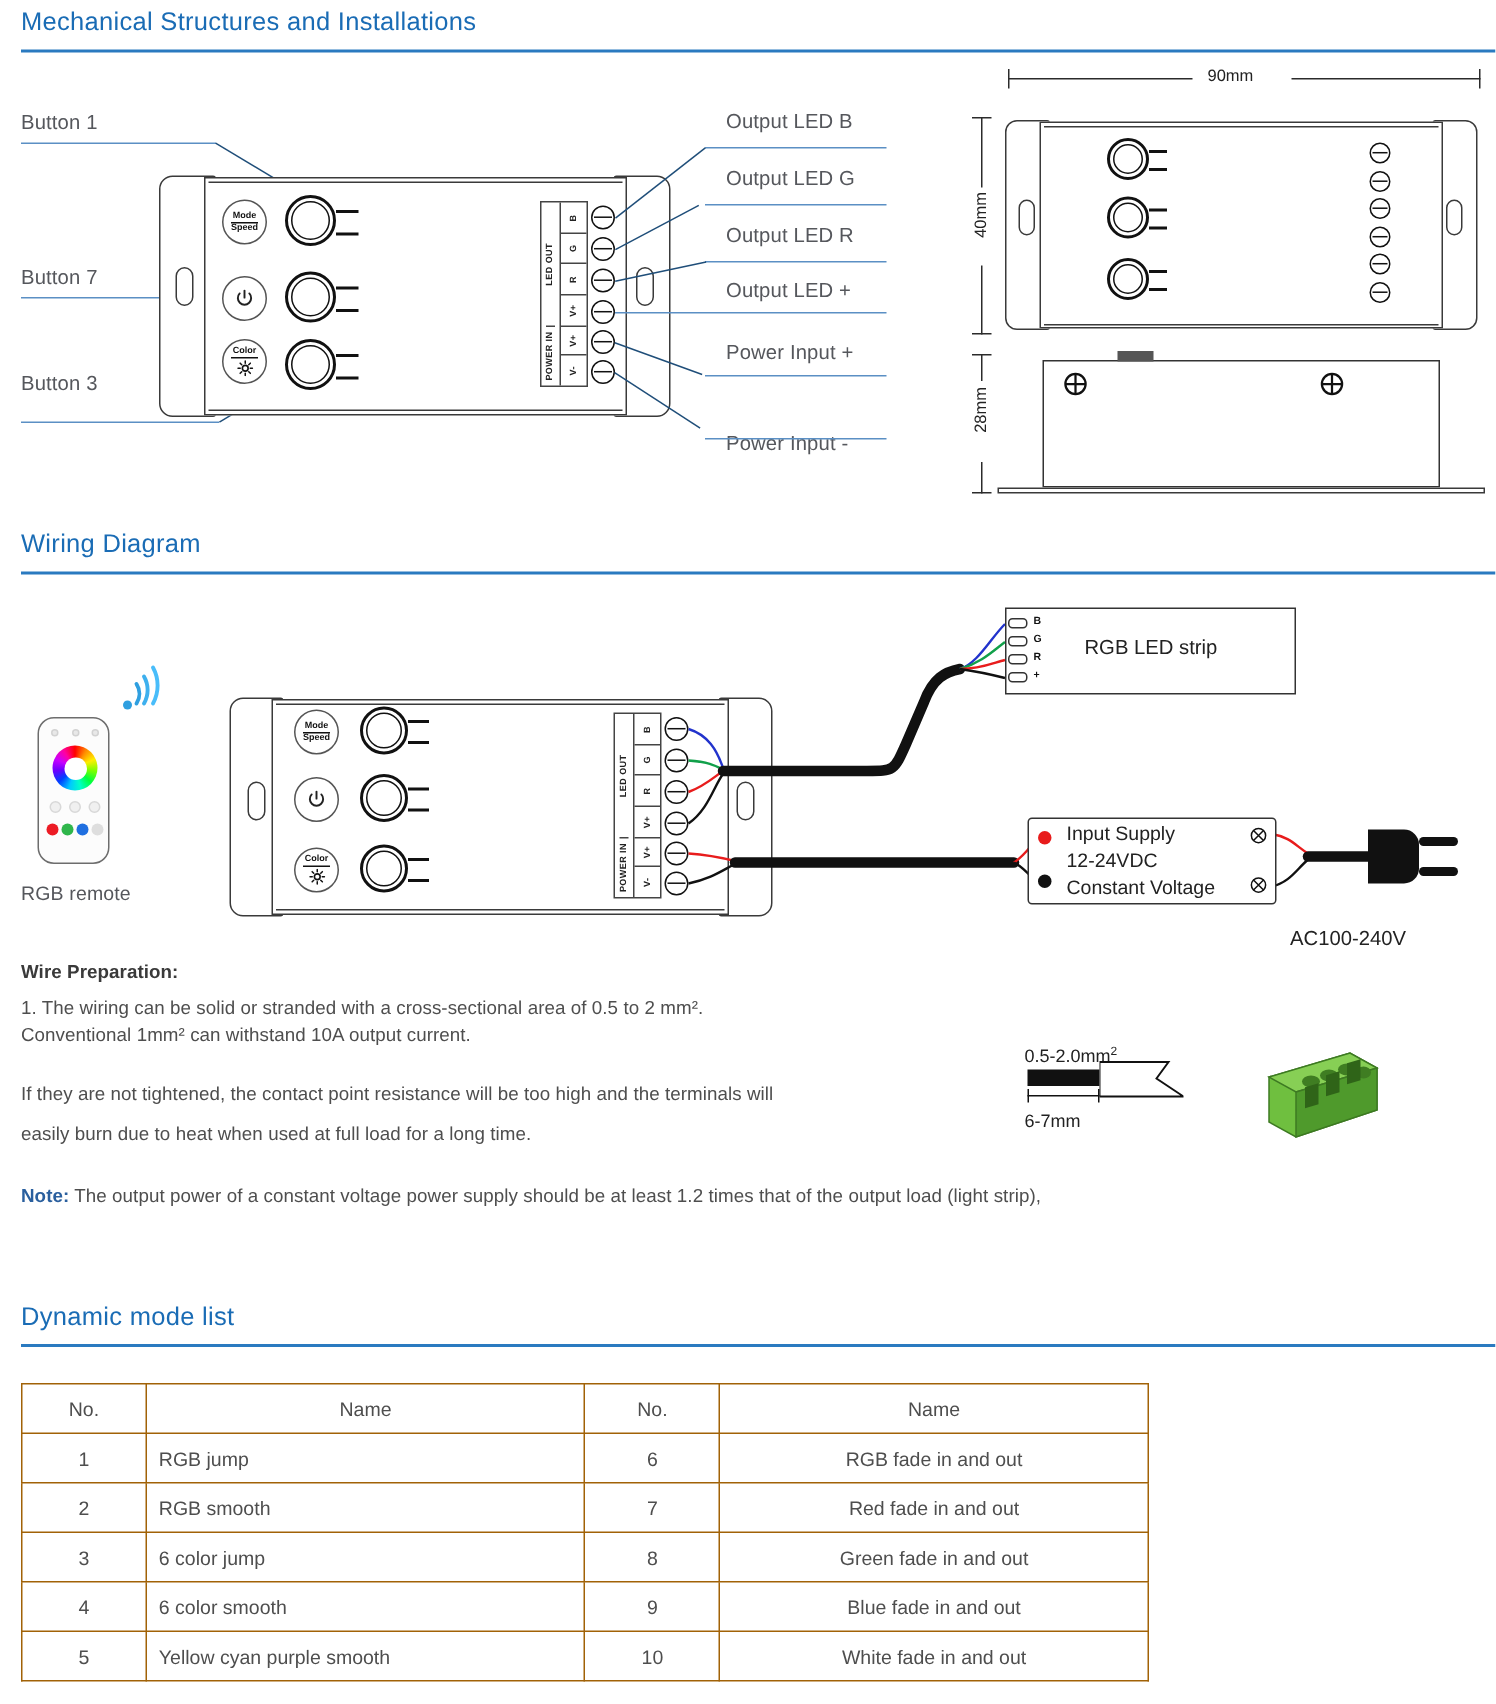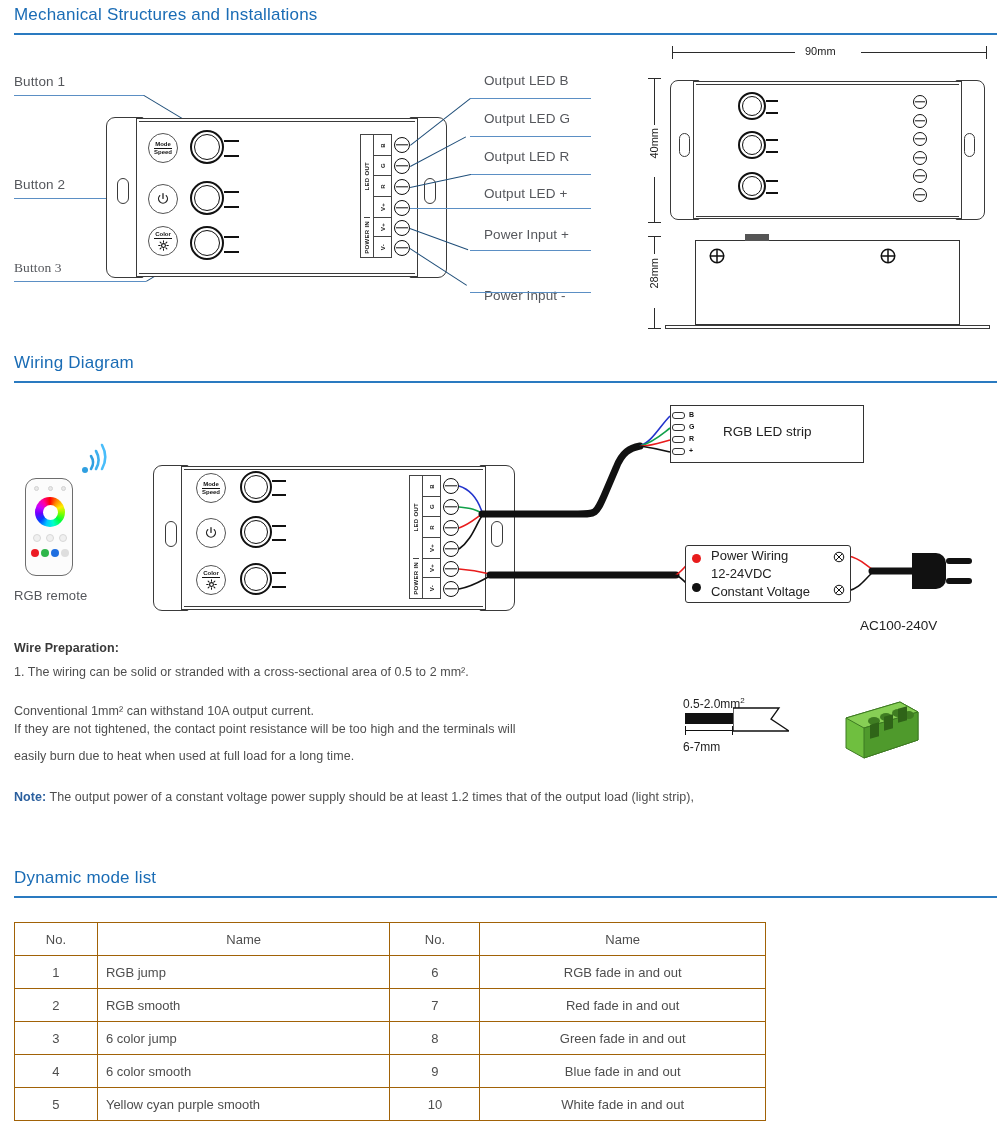--- a/index.html
+++ b/index.html
@@ -225,24 +225,24 @@
 
 <div class="page">
 
   <div class="section-head" style="left:14px; top:5px;">Mechanical Structures and Installations</div>
   <div class="section-rule" style="left:14px; top:33px; width:983px;"></div>
 
   <div class="lbl" style="left:14px; top:74px;">Button 1</div>
   <div class="lbl-underline" style="left:14px; top:95px; width:130px;"></div>
   <div class="leader" style="left:144px; top:95px; width:99px; transform:rotate(31deg);"></div>
 
-  <div class="lbl" style="left:14px; top:177px;">Button 2</div>
+  <div class="lbl" style="left:14px; top:177px;">Button 7</div>
   <div class="lbl-underline" style="left:14px; top:198px; width:185px;"></div>
 
-  <div class="lbl" style="left:14px; top:260px;font-family:Liberation Serif, serif;">Button 3</div>
+  <div class="lbl" style="left:14px; top:248px;">Button 3</div>
   <div class="lbl-underline" style="left:14px; top:281px; width:132px;"></div>
   <div class="leader" style="left:146px; top:281px; width:81px; transform:rotate(-31deg);"></div>
 
   <div class="ctrl-wing" style="left:106px; top:117px; width:38px; height:161px; border-radius:9px 2px 2px 9px;"></div>
   <div class="wing-slot" style="left:117px; top:178px; width:12px; height:26px; border-radius:6px;"></div>
 
   <div class="ctrl-wing" style="left:409px; top:117px; width:38px; height:161px; border-radius:2px 9px 9px 2px;"></div>
   <div class="wing-slot" style="left:424px; top:178px; width:12px; height:26px; border-radius:6px;"></div>
 
   <div class="ctrl-body" style="left:136px; top:118px; width:282px; height:159px;"></div>
@@ -544,36 +544,36 @@
   <div class="abs" style="left:672px; top:424px; width:13px; height:7px; border:1px solid #333; border-radius:3px;"></div>
   <div class="tiny abs" style="left:689px; top:423px;">G</div>
   <div class="abs" style="left:672px; top:436px; width:13px; height:7px; border:1px solid #333; border-radius:3px;"></div>
   <div class="tiny abs" style="left:689px; top:435px;">R</div>
   <div class="abs" style="left:672px; top:448px; width:13px; height:7px; border:1px solid #333; border-radius:3px;"></div>
   <div class="tiny abs" style="left:689px; top:447px;">+</div>
 
   <div class="plainbox" style="left:685px; top:545px; width:166px; height:58px; border-radius:3px;"></div>
   <div class="dot" style="left:692px; top:554px; width:9px; height:9px; background:#e81c1c;"></div>
   <div class="dot" style="left:692px; top:583px; width:9px; height:9px; background:#111;"></div>
-  <div class="boxtext" style="left:711px; top:548px; font-size:13px;">Power Wiring</div>
+  <div class="boxtext" style="left:711px; top:548px; font-size:13px;">Input Supply</div>
   <div class="boxtext" style="left:711px; top:566px; font-size:13px;">12-24VDC</div>
   <div class="boxtext" style="left:711px; top:584px; font-size:13px;">Constant Voltage</div>
   <svg class="abs" style="left:833px; top:551px;" width="12" height="12" viewBox="0 0 24 24">
     <circle cx="12" cy="12" r="9.5" fill="none" stroke="#111" stroke-width="2"></circle>
     <path d="M5 5l14 14M19 5L5 19" stroke="#111" stroke-width="2"></path>
   </svg>
   <svg class="abs" style="left:833px; top:584px;" width="12" height="12" viewBox="0 0 24 24">
     <circle cx="12" cy="12" r="9.5" fill="none" stroke="#111" stroke-width="2"></circle>
     <path d="M5 5l14 14M19 5L5 19" stroke="#111" stroke-width="2"></path>
   </svg>
   <div class="boxtext" style="left:860px; top:618px; font-size:13.5px;">AC100-240V</div>
 
   <div class="txt bold" style="left:14px; top:641px;">Wire Preparation:</div>
   <div class="txt" style="left:14px; top:665px;">1. The wiring can be solid or stranded with a cross-sectional area of 0.5 to 2 mm².</div>
-  <div class="txt" style="left:14px; top:683px;margin-top:21px;">    Conventional 1mm² can withstand 10A output current.</div>
+  <div class="txt" style="left:14px; top:683px;">    Conventional 1mm² can withstand 10A output current.</div>
   <div class="txt" style="left:14px; top:722px;">    If they are not tightened, the contact point resistance will be too high and the terminals will</div>
   <div class="txt" style="left:14px; top:749px;text-align:center;">    easily burn due to heat when used at full load for a long time.</div>
 
   <div class="txt" style="left:14px; top:790px; color:#2a5f9e;">
     <span class="note-key" style="color:#2a5f9e;">Note:</span>
     <span style="color:#4e4e4e;">The output power of a constant voltage power supply should be at least 1.2 times that of the output load (light strip),</span>
   </div>
 
   <div class="wire-dim-txt" style="left:683px; top:696px;">
     <span>0.5-2.0mm</span><sup style="font-size:8px;">2</sup>

